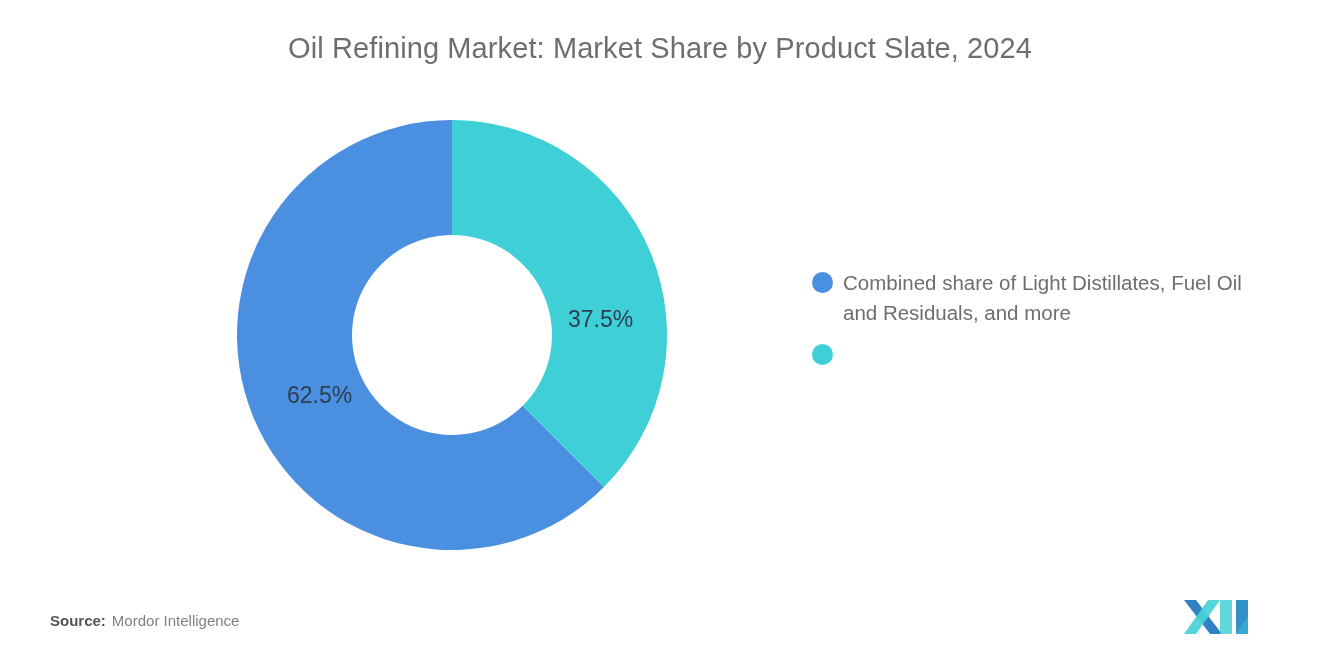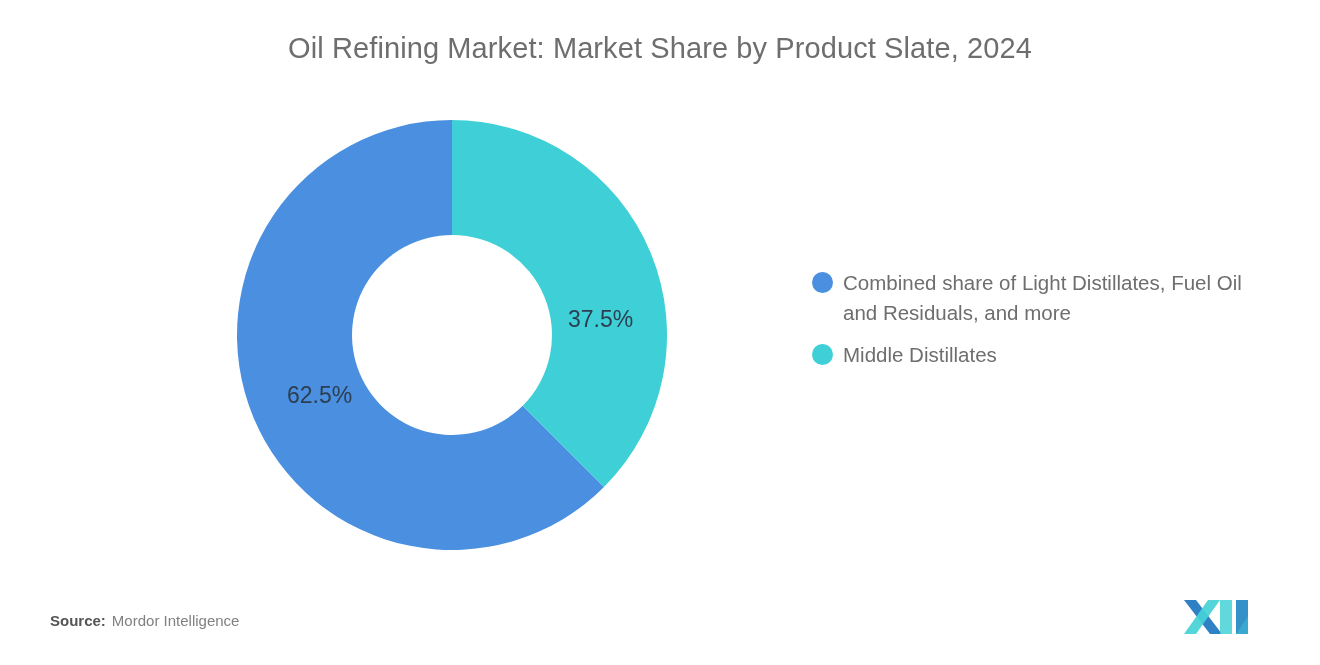--- a/index.html
+++ b/index.html
@@ -145,21 +145,20 @@
 
   <div id="legend">
 
     <div class="legend-item">
       <span class="legend-swatch" id="legend-swatch-0" style="background: rgb(74, 143, 224);"></span>
       <span class="legend-label">Combined share of Light Distillates, Fuel Oil and Residuals, and more</span>
     </div>
 
     <div class="legend-item">
       <span class="legend-swatch" id="legend-swatch-1" style="background: rgb(62, 208, 214);"></span>
-      <span class="legend-label">Middle Distillates</span>
     </div>
 
   </div>
 
   <div id="source-line">
     <span id="source-label">Source:</span><span id="source-value">Mordor Intelligence</span>
   </div>
 
   <div id="brand-logo">
     <svg viewBox="0 0 76 44" width="76" height="44">

